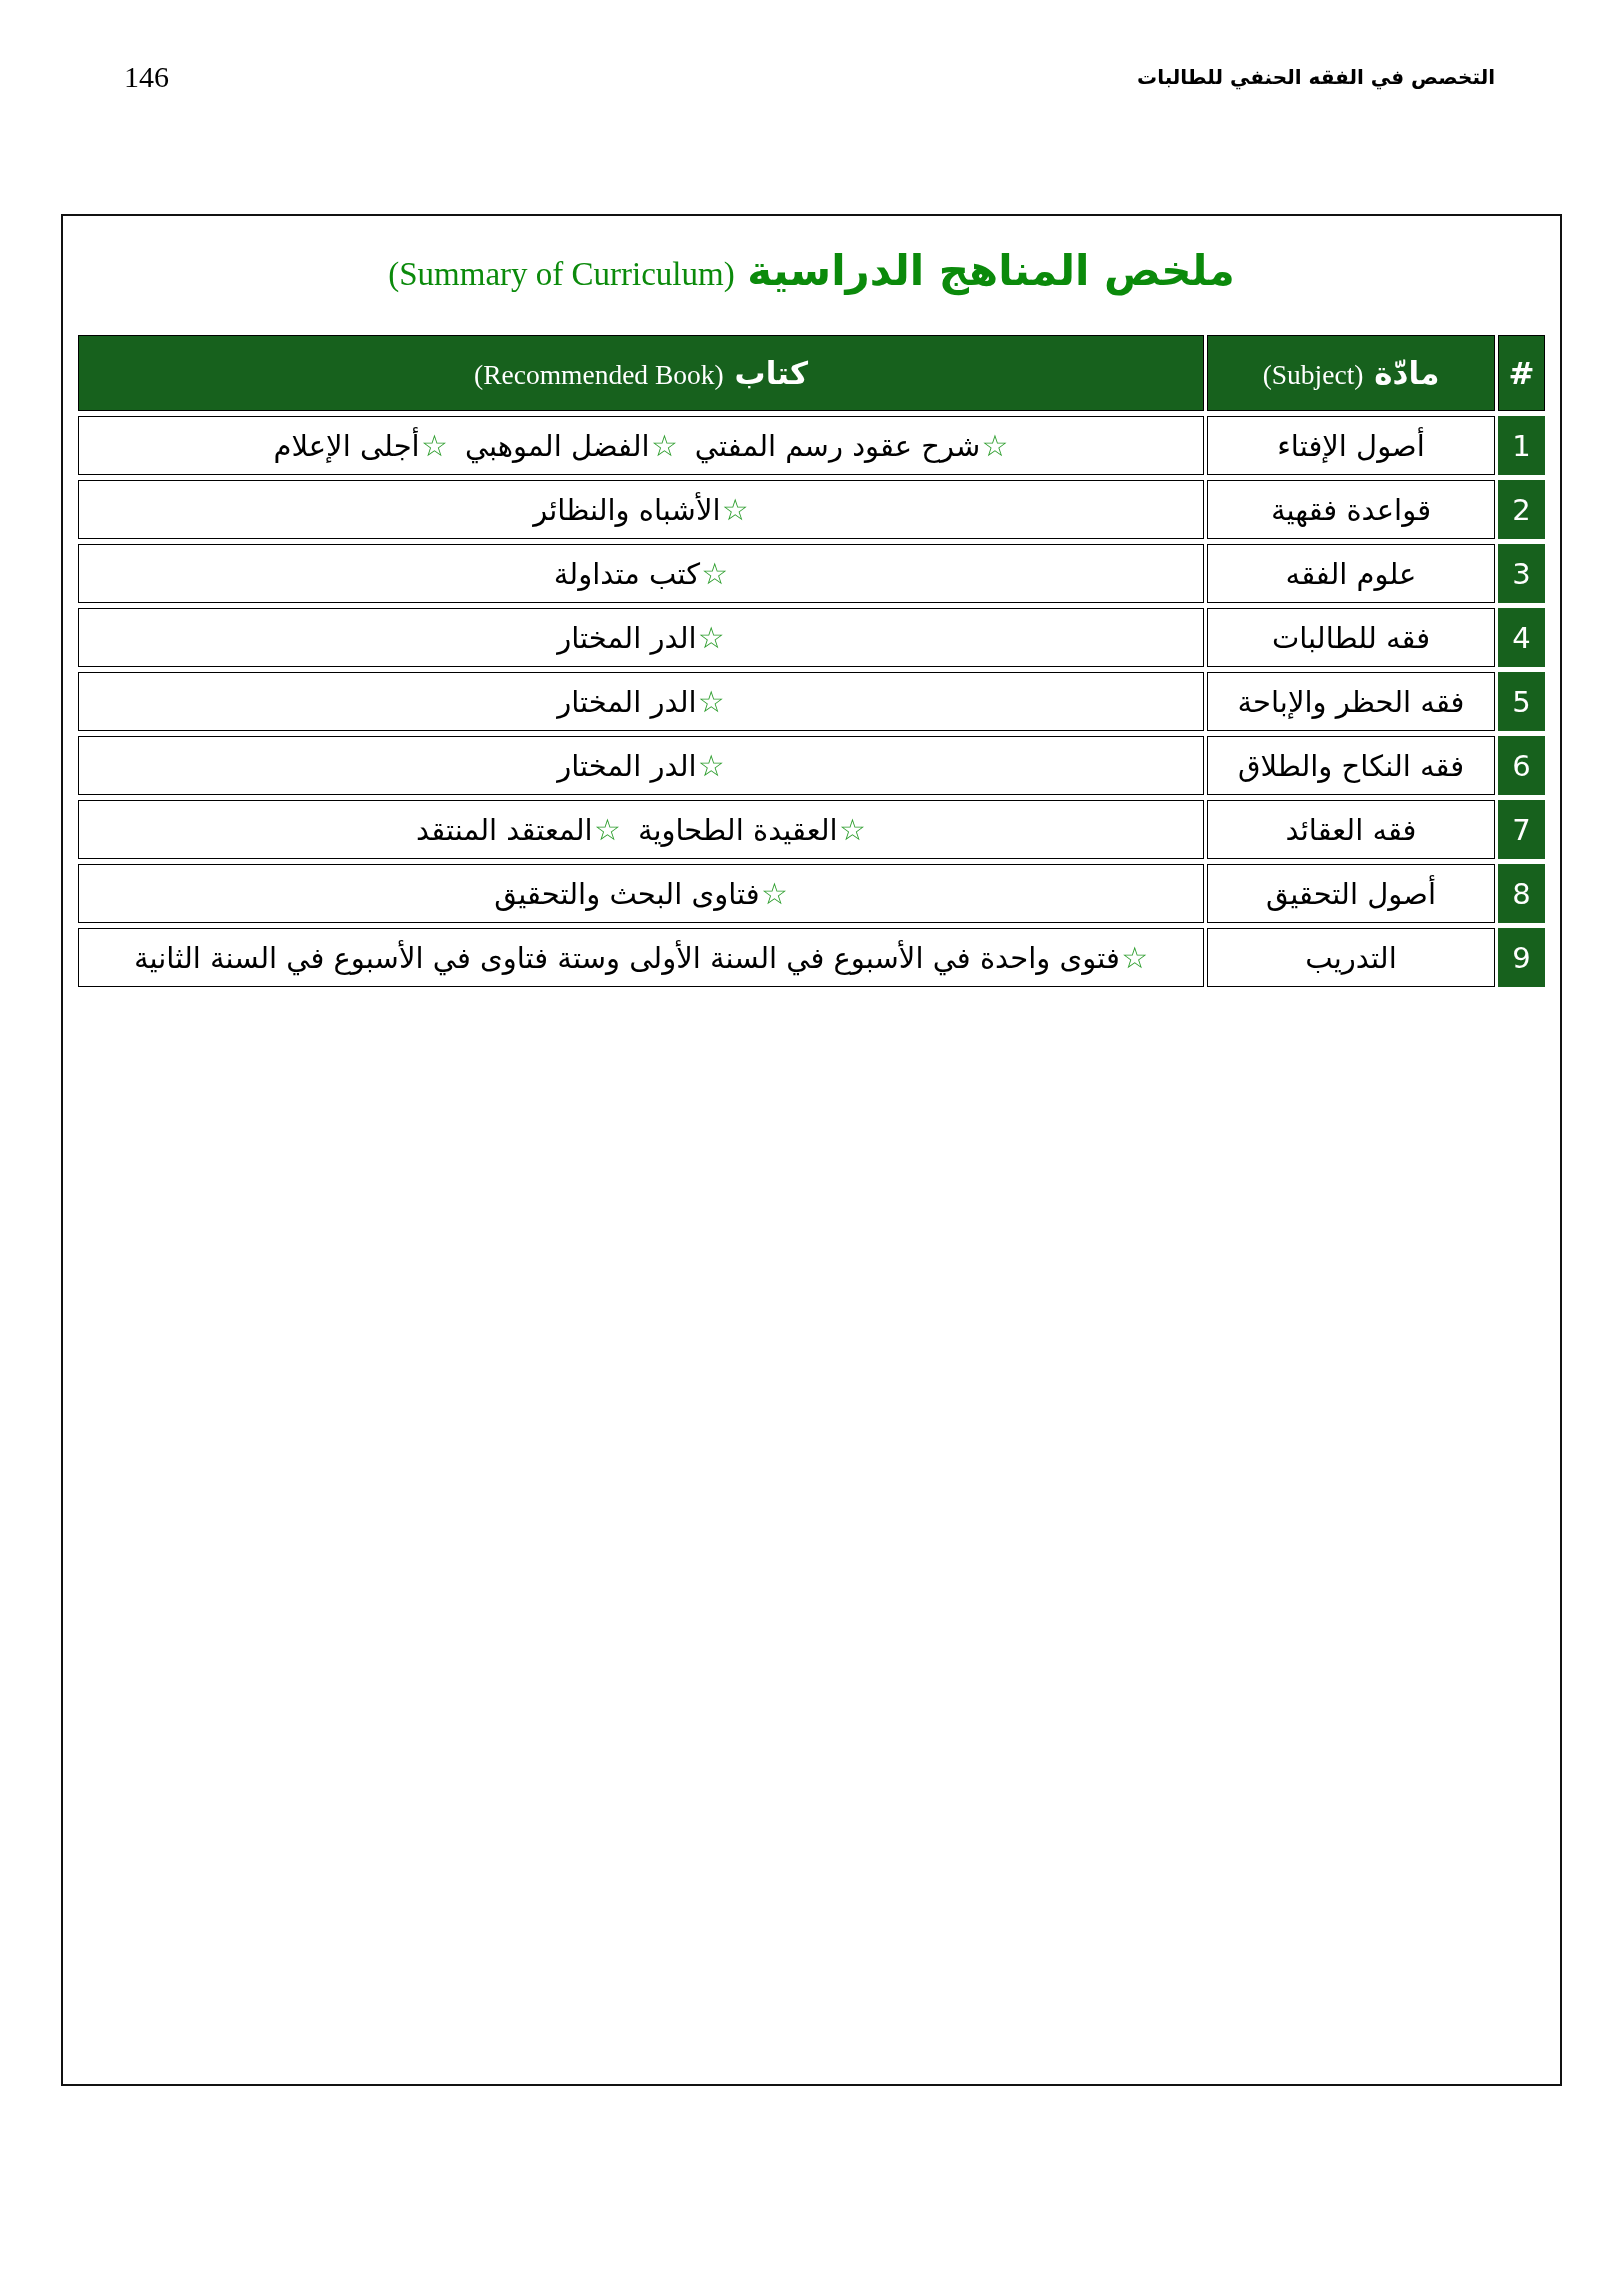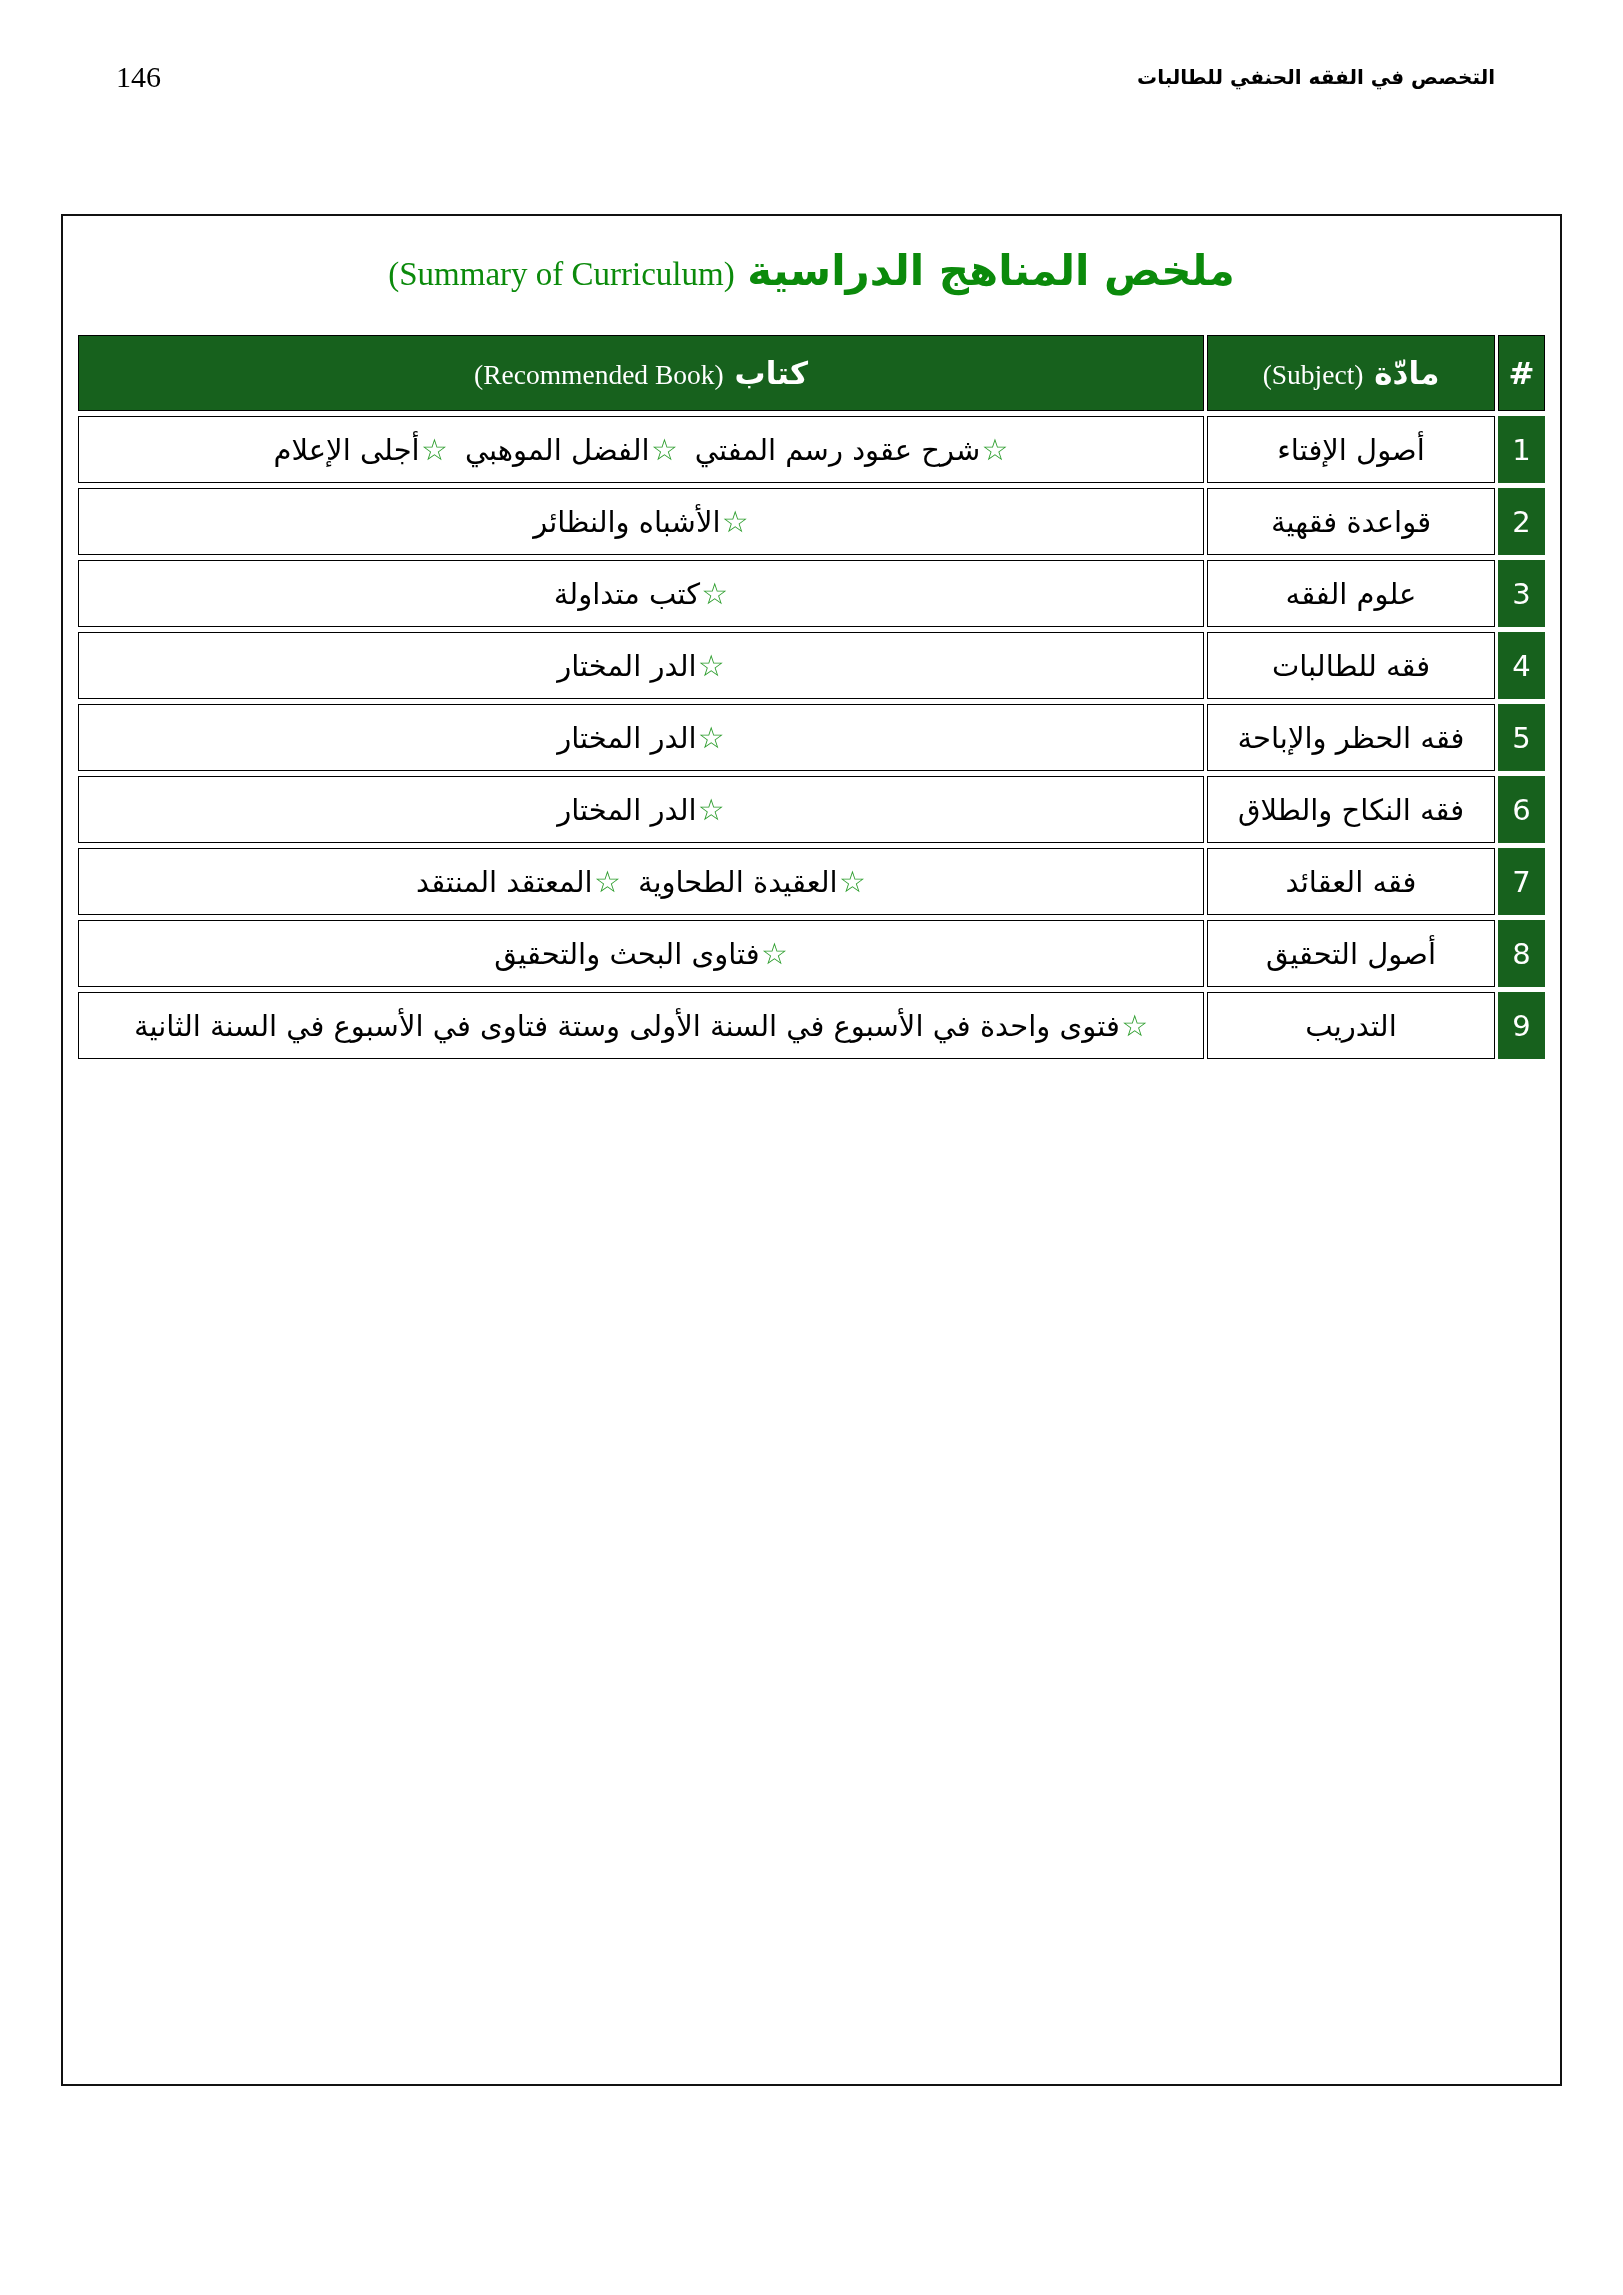--- a/index.html
+++ b/index.html
@@ -7,21 +7,21 @@
     --green-title:#0b8a0b;
     --green-star:#2e9e2e;
   }
   *{box-sizing:border-box;}
   html,body{margin:0;padding:0;}
   body{
     width:1623px;height:2295px;position:relative;background:#ffffff;
     font-family:"DejaVu Sans", sans-serif;color:#000;
   }
   .page-header{
-    position:absolute;top:60px;left:116px;right:128px;
+    position:absolute;top:60px;left:124px;right:128px;
     display:flex;justify-content:space-between;align-items:center;
   }
   .page-number{
     font-family:"Liberation Serif", serif;font-size:30px;color:#000;
   }
   .running-head{
     font-size:20px;font-weight:bold;direction:rtl;
   }
   .content-box{
     position:absolute;left:61px;top:214px;width:1501px;height:1872px;
@@ -49,21 +49,21 @@
     background:var(--green-dark);color:#fff;
     border:1.3px solid #000;
     height:76px;text-align:center;vertical-align:middle;
     font-size:31px;font-weight:bold;padding:2.6px 6.5px;
   }
   th .h-en, td .h-en{
     font-family:"Liberation Serif", serif;font-weight:normal;font-size:27.5px;
   }
   td{
     border:1.3px solid #000;background:#fff;
-    height:67px;text-align:center;vertical-align:middle;
+    height:59px;text-align:center;vertical-align:middle;
     font-size:29px;padding:3.9px 11.8px;
   }
   td.num-cell{
     background:var(--green-dark);color:#fff;border-color:var(--green-dark);
     font-size:29px;font-weight:normal;
   }
   td.book-cell .star{
     color:var(--green-star);font-size:30px;margin-left:1.3px;
   }
   td.book-cell .book-title{

